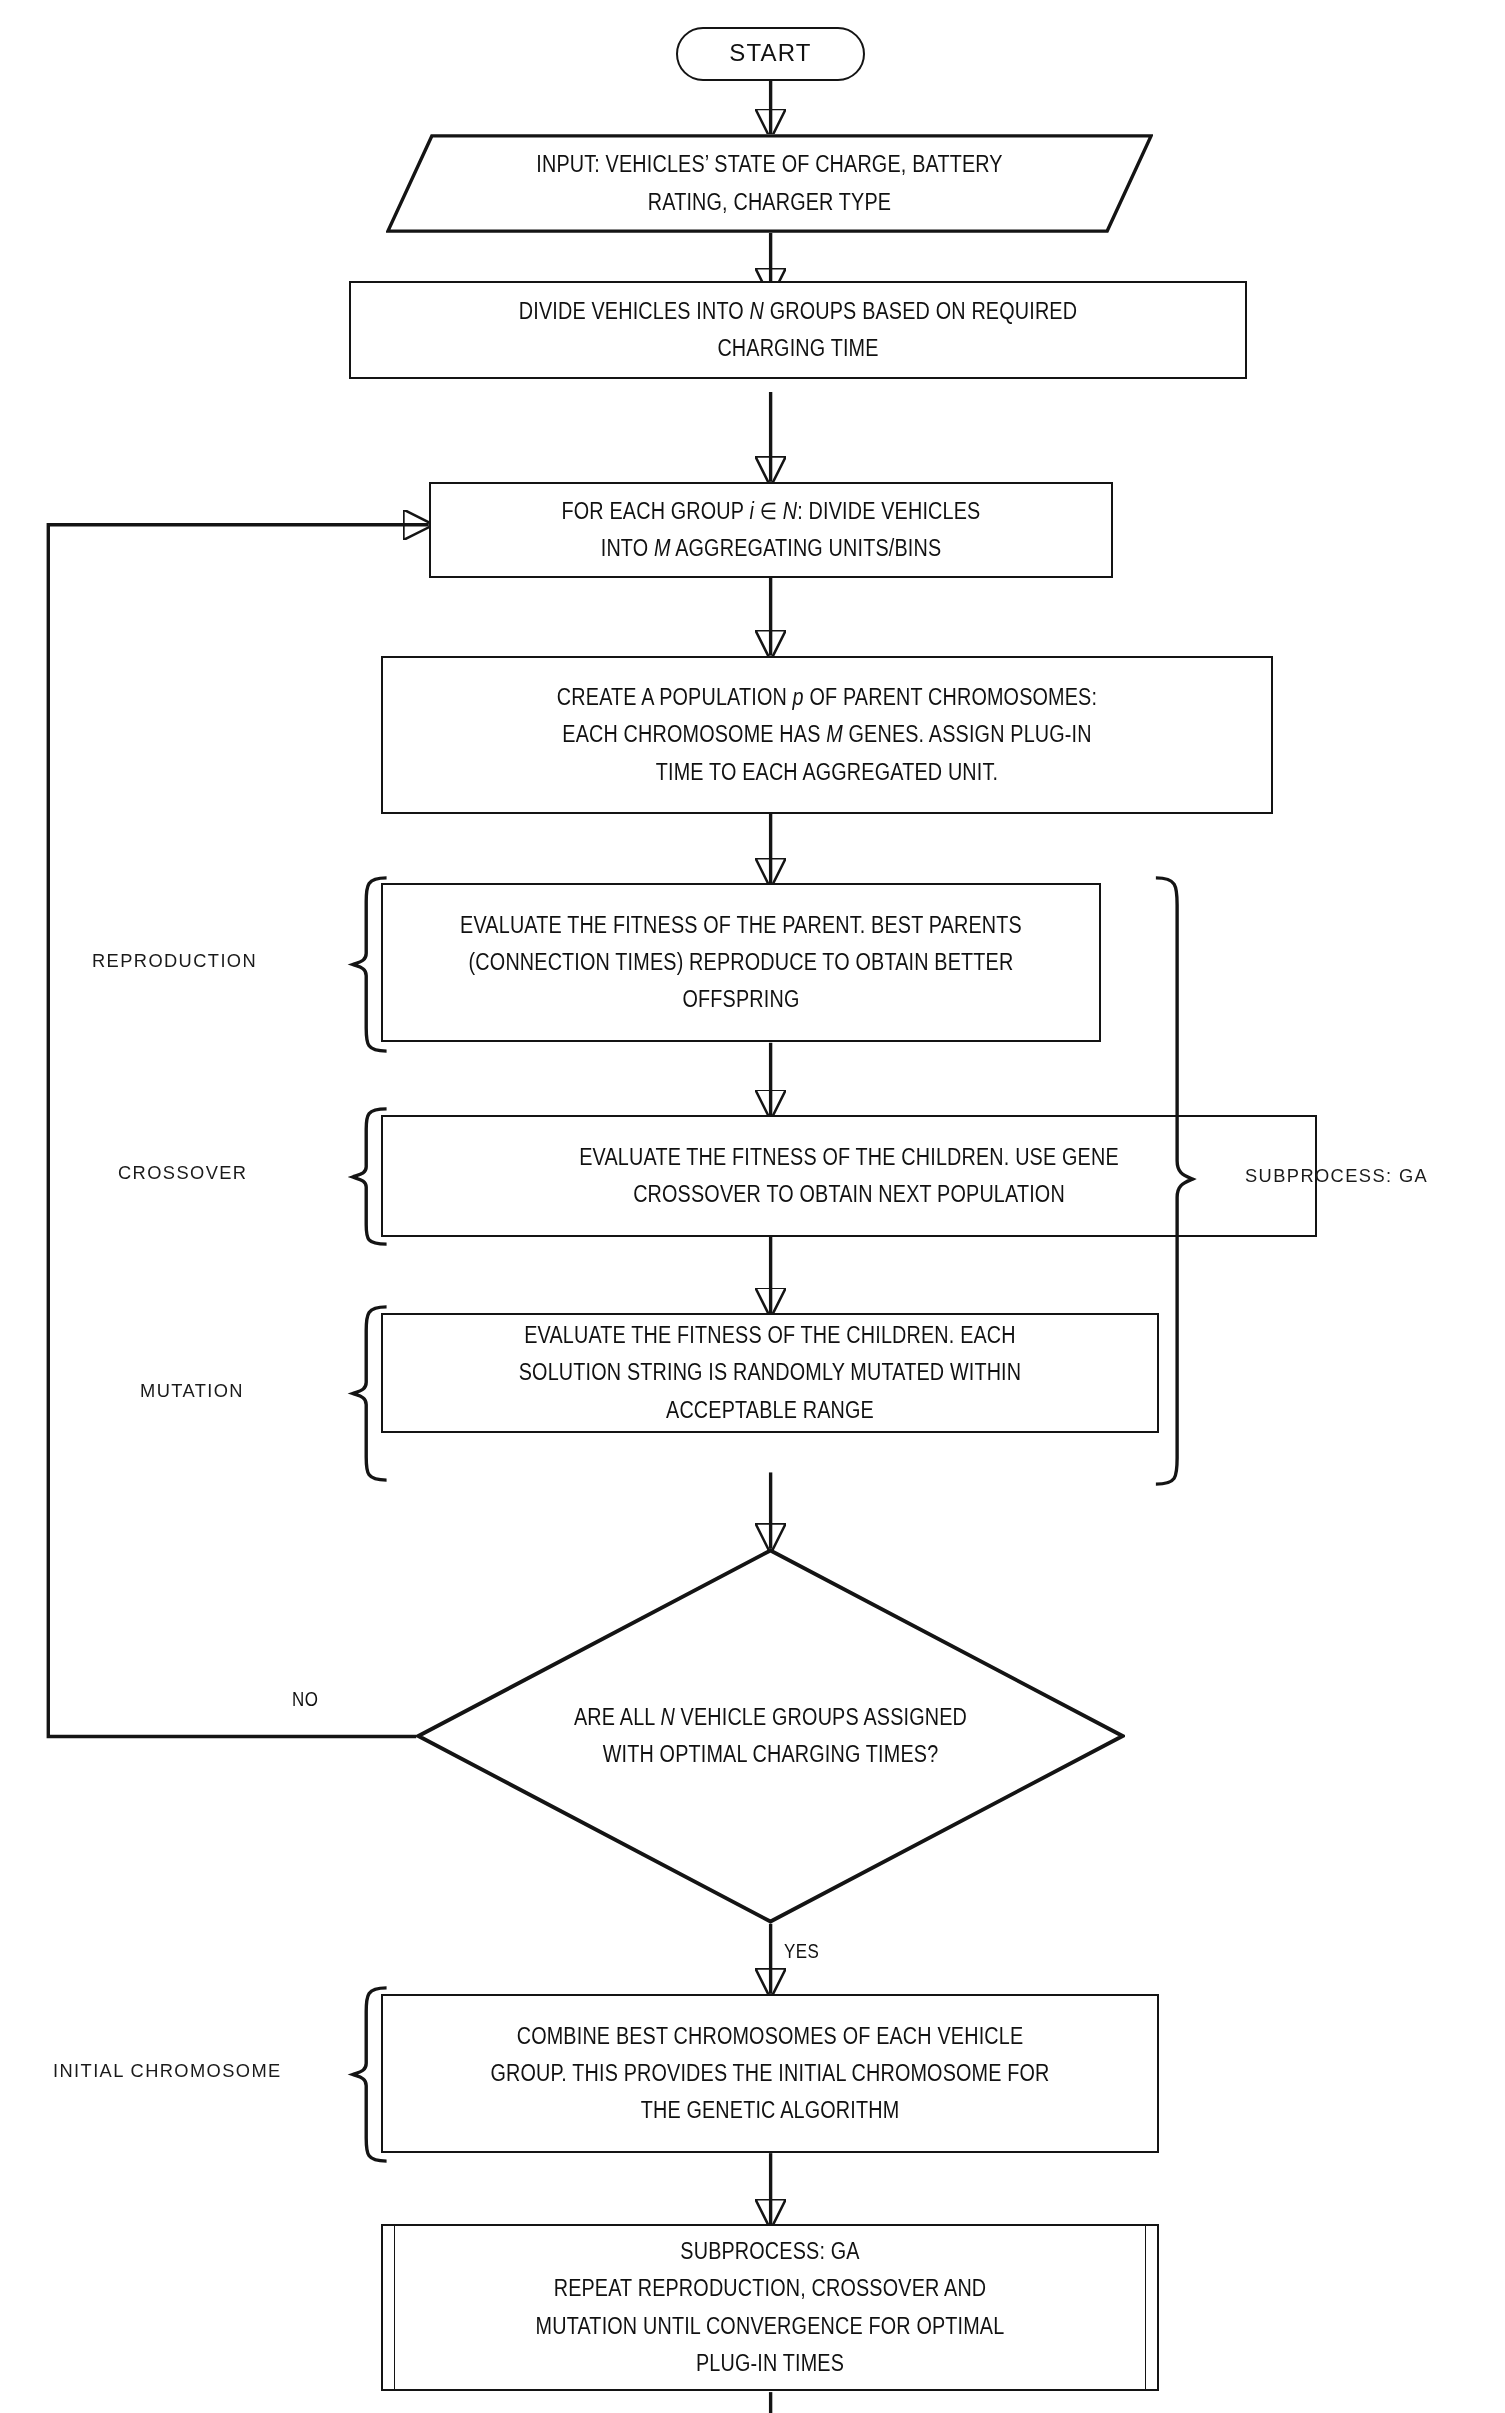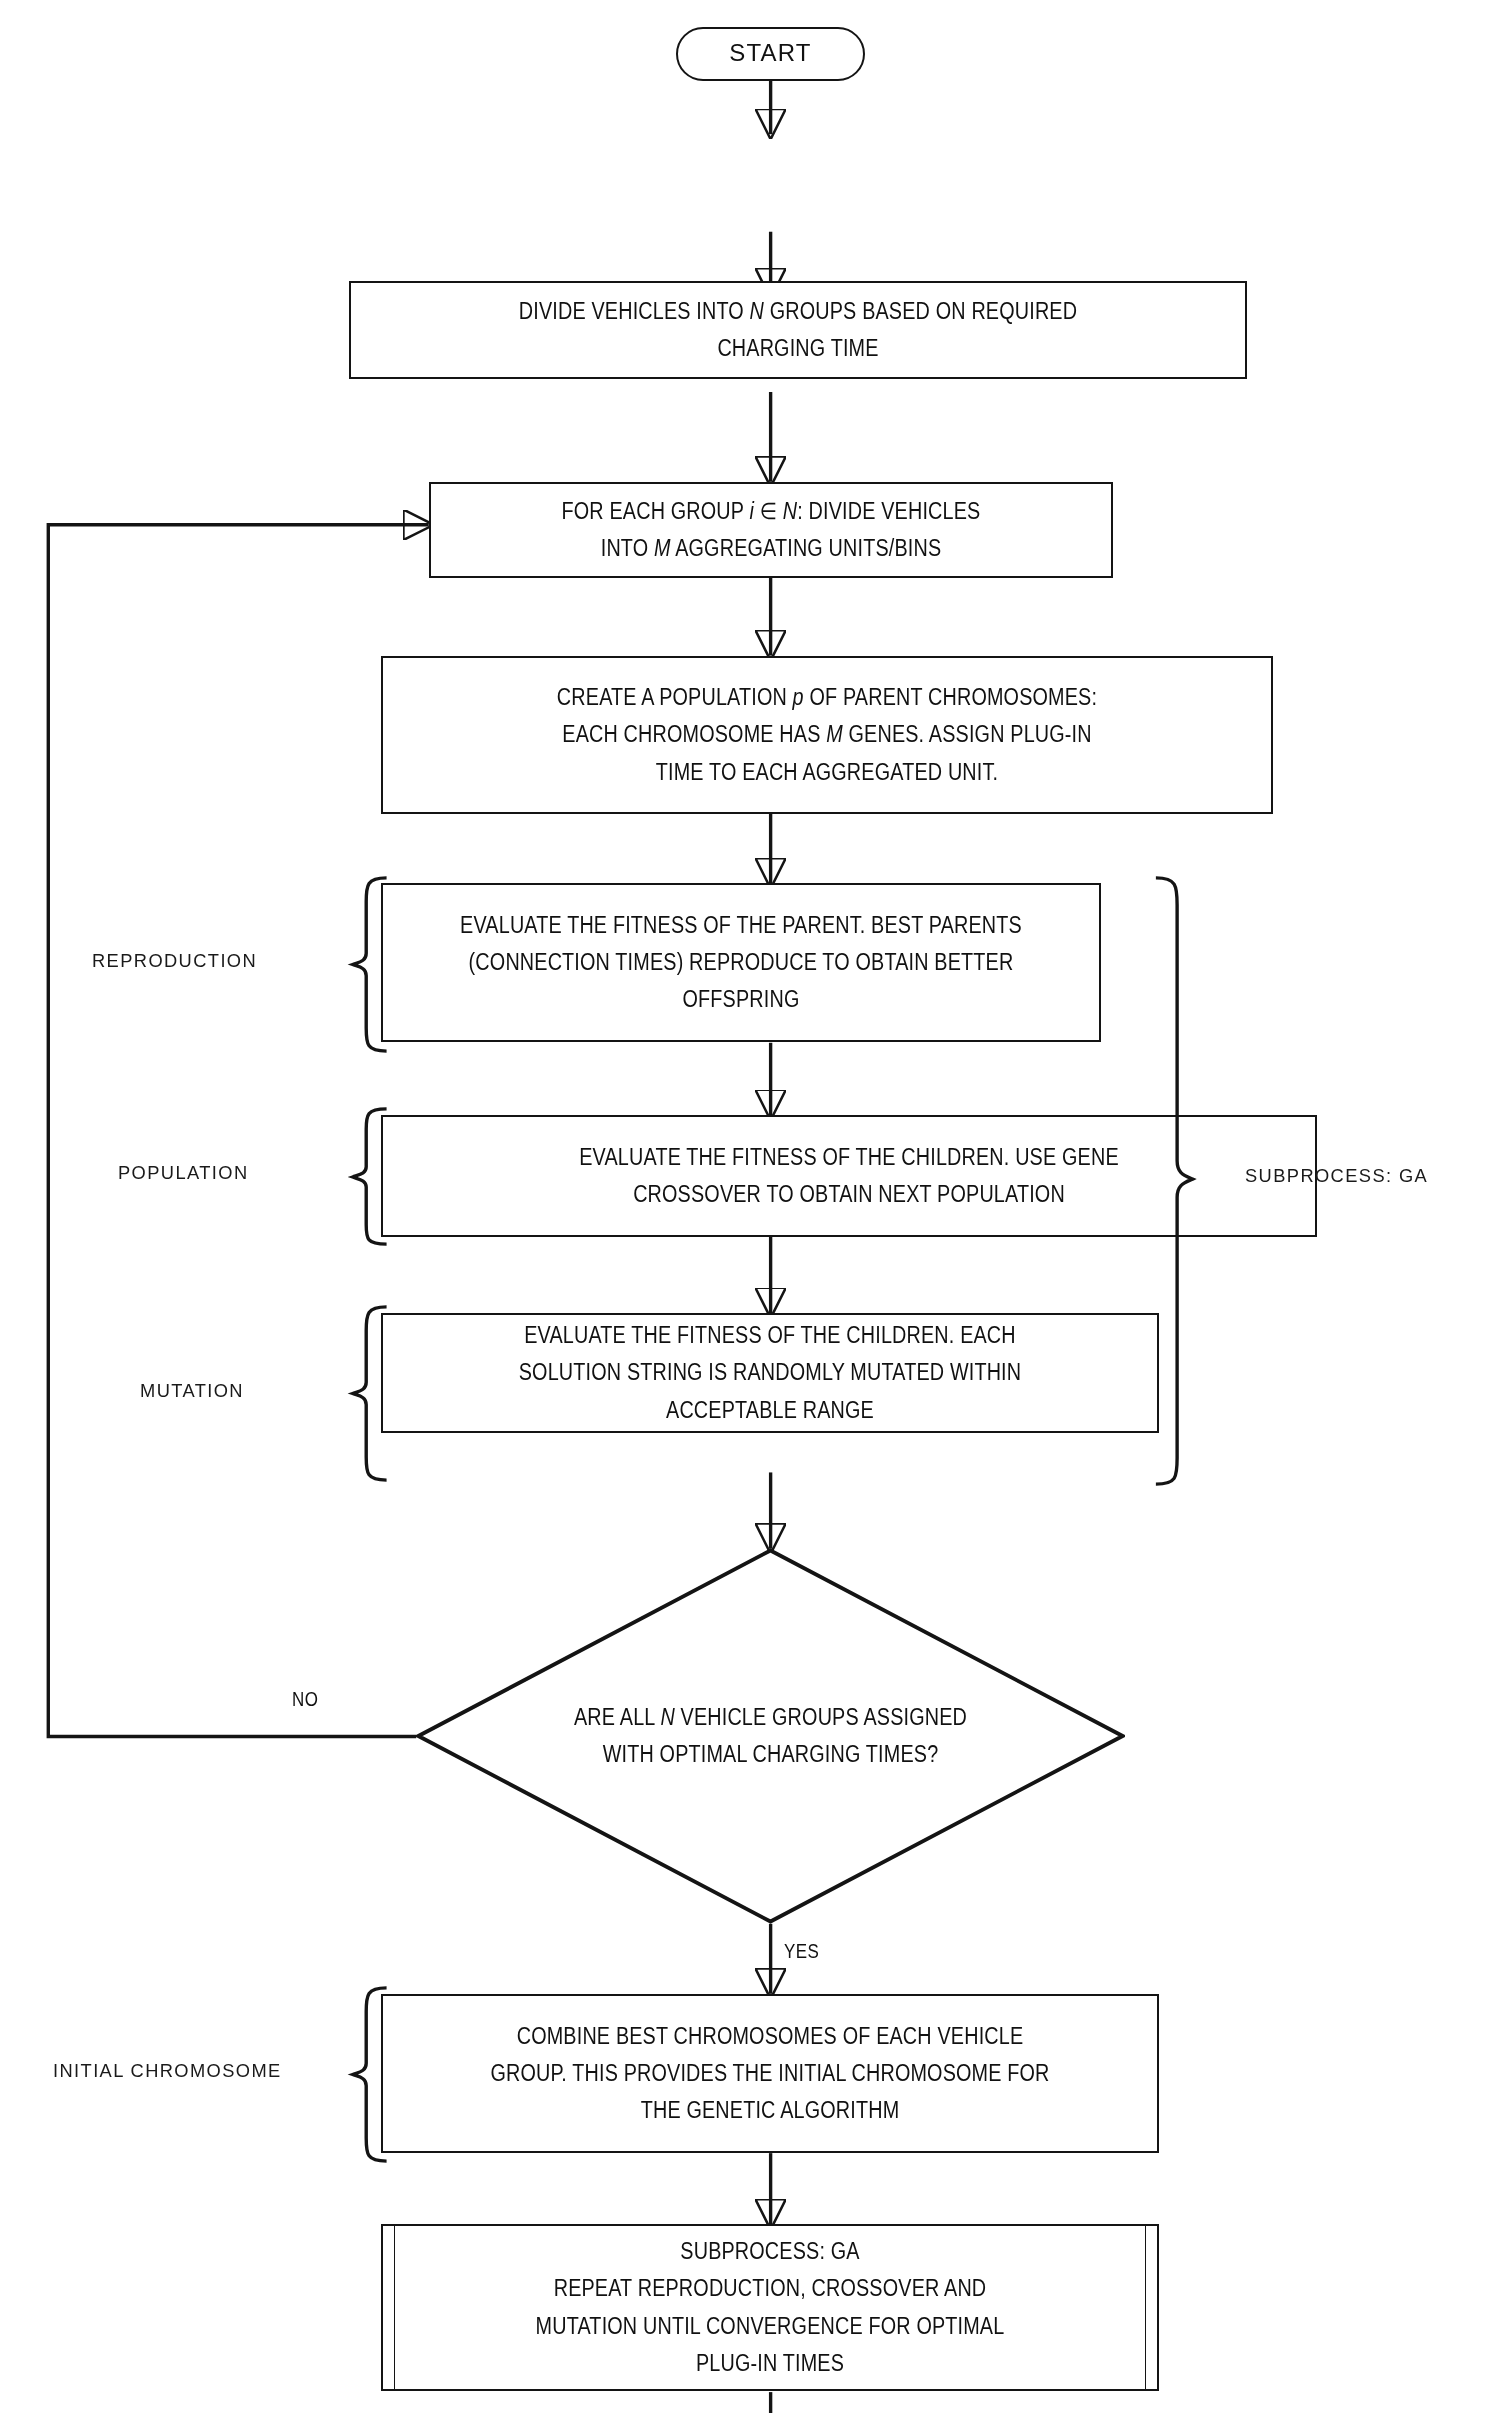--- a/index.html
+++ b/index.html
@@ -159,20 +159,26 @@
 
     <line x1="1596" y1="5405" x2="1596" y2="5705" stroke-width="7" marker-end="url(#arrow)"></line>
 
     <polyline points="862,3597 100,3597 100,1087 888,1087" stroke-width="7" marker-end="url(#arrow)"></polyline>
   </svg>
 
   <div class="node pill" style="left:676px;top:26.5px;width:189px;height:54px;">
     <span class="txt">START</span>
   </div>
 
+  <div class="node io" style="left:386px;top:134px;width:767px;height:99px;">
+    <svg viewBox="0 0 1590 205" preserveAspectRatio="none">
+      <polygon points="95,4 1586,4 1495,201 4,201" fill="#ffffff" stroke="#141414" stroke-width="7"></polygon>
+    </svg>
+    <span class="txt">INPUT:  VEHICLES’ STATE OF CHARGE, BATTERY<br>RATING, CHARGER TYPE</span>
+  </div>
 
   <div class="node rect" style="left:349px;top:281px;width:898px;height:98px;">
     <span class="txt">DIVIDE VEHICLES INTO <i>N</i> GROUPS BASED ON REQUIRED<br>CHARGING TIME</span>
   </div>
 
   <div class="node rect" style="left:429px;top:482px;width:684px;height:96px;">
     <span class="txt">FOR EACH GROUP <i>i</i> ∈ <i>N</i>:  DIVIDE VEHICLES<br>INTO <i>M</i> AGGREGATING UNITS/BINS</span>
   </div>
 
   <div class="node rect" style="left:381px;top:656px;width:892px;height:158px;">
@@ -210,21 +216,21 @@
     <path d="M160 6 C120 6 118 20 118 55 L118 162 C118 178 104 180 90 185 C104 190 118 192 118 208 L118 316 C118 351 120 364 160 364" fill="none" stroke="#141414" stroke-width="7"></path>
   </svg>
   <div class="sidelabel" style="left:92px;top:950px;">
     <span>REPRODUCTION</span>
   </div>
 
   <svg style="position:absolute;left:309px;top:1106px;width:80px;height:141px;" viewBox="0 0 165 292" preserveAspectRatio="none">
     <path d="M160 6 C120 6 118 18 118 48 L118 126 C118 140 104 142 90 147 C104 152 118 154 118 168 L118 246 C118 276 120 286 160 286" fill="none" stroke="#141414" stroke-width="7"></path>
   </svg>
   <div class="sidelabel" style="left:118px;top:1162px;">
-    <span>POPULATION</span>
+    <span>CROSSOVER</span>
   </div>
 
   <svg style="position:absolute;left:309px;top:1304px;width:80px;height:179px;" viewBox="0 0 165 370" preserveAspectRatio="none">
     <path d="M160 6 C120 6 118 20 118 55 L118 162 C118 178 104 180 90 185 C104 190 118 192 118 208 L118 316 C118 351 120 364 160 364" fill="none" stroke="#141414" stroke-width="7"></path>
   </svg>
   <div class="sidelabel" style="left:140px;top:1380px;align-items:center;">
     <span>MUTATION</span>
   </div>
 
   <svg style="position:absolute;left:1153px;top:875px;width:82px;height:613px;" viewBox="0 0 170 1270" preserveAspectRatio="none">

